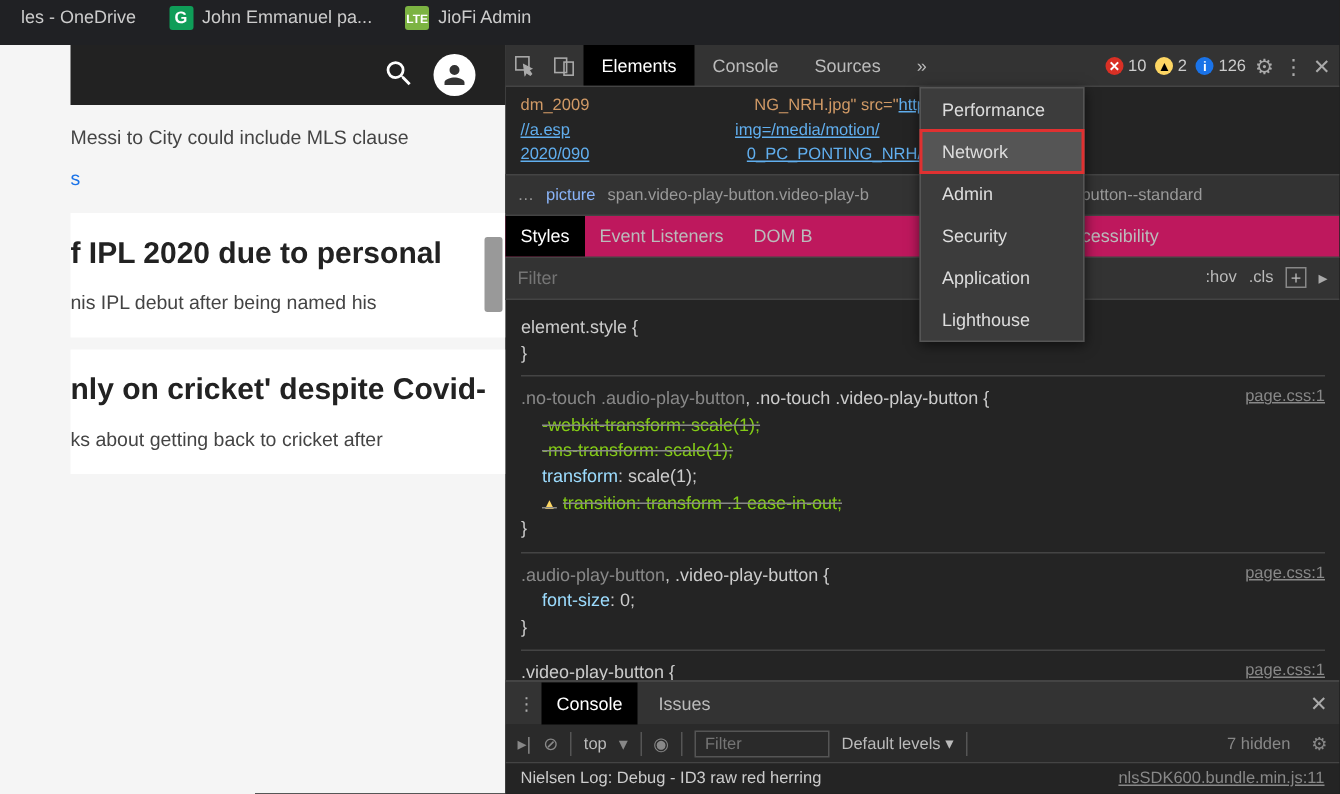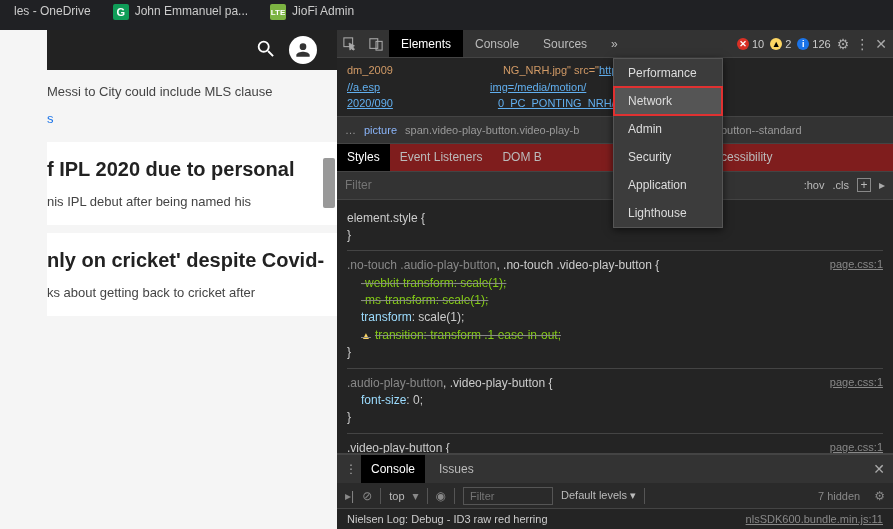--- a/index.html
+++ b/index.html
@@ -44,21 +44,21 @@
 
 .breadcrumb { height: 28px; background: #333; display: flex; align-items: center; padding: 0 8px; gap: 8px; font-family: Menlo, Consolas, monospace; font-size: 11px; color: #999; border-top: 1px solid #444; border-bottom: 1px solid #444; overflow: hidden; }
 .breadcrumb .pic { color: #8ab4f8; }
 
 
 .dropdown { position: absolute; left: 613px; top: 58px; width: 110px; background: #3c3c3c; border: 1px solid #555; box-shadow: 0 2px 8px rgba(0,0,0,0.6); z-index: 10; }
 .dropdown-item { padding: 7px 14px; color: #ddd; font-size: 12px; cursor: pointer; }
 .dropdown-item.highlighted { background: #555; outline: 2px solid #e03131; outline-offset: -1px; }
 
 
-.styles-tabs { height: 28px; background: #7f1d1d; display: flex; align-items: center; border-bottom: 1px solid #444; }
+.styles-tabs { height: 28px; background: #be185d; display: flex; align-items: center; border-bottom: 1px solid #444; }
 .styles-tabs .dt-tab { font-size: 12px; padding: 0 10px; }
 
 
 .filter-bar { height: 28px; background: #333; display: flex; align-items: center; border-bottom: 1px solid #444; padding: 0 8px; gap: 8px; }
 .filter-input { background: transparent; border: none; color: #aaa; font-size: 12px; flex: 1; outline: none; }
 .filter-chip { color: #bbb; font-size: 11px; cursor: pointer; display: flex; align-items: center; gap: 2px; }
 .plus-box { width: 14px; height: 14px; border: 1px solid #888; display: flex; align-items: center; justify-content: center; color: #bbb; font-size: 12px; }
 
 
 .rules { flex: 1; overflow: auto; font-family: Menlo, Consolas, monospace; font-size: 12px; line-height: 1.45; padding: 4px 10px; background: #242424; }

